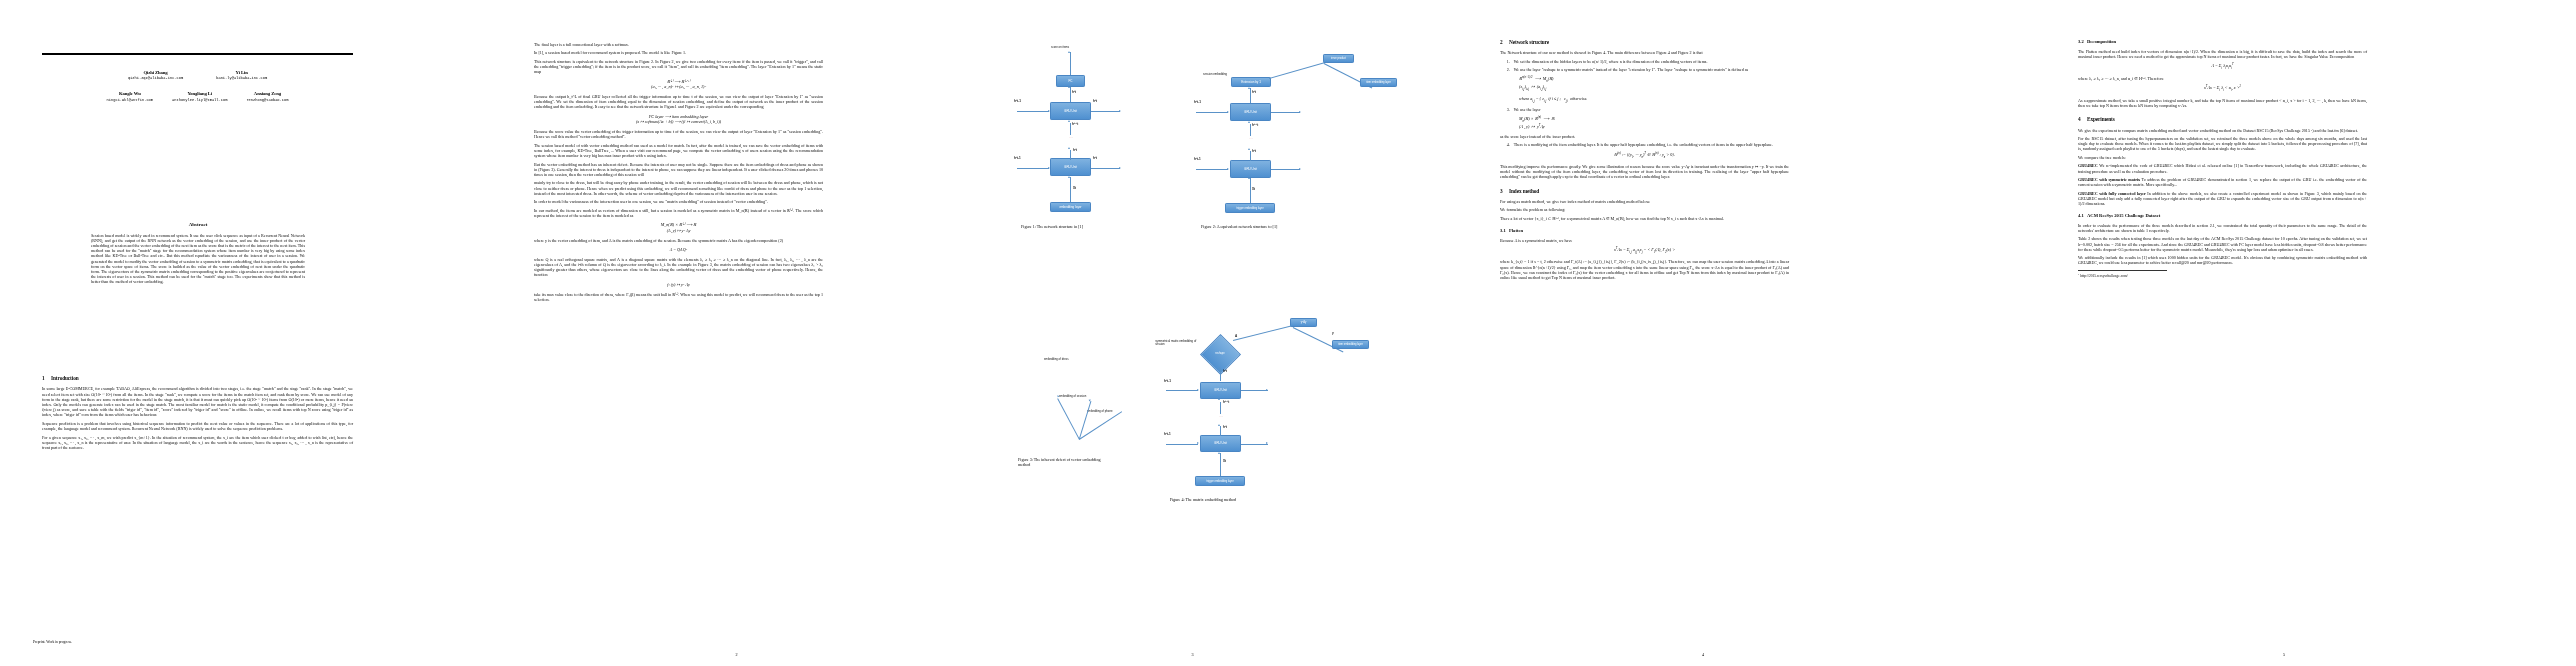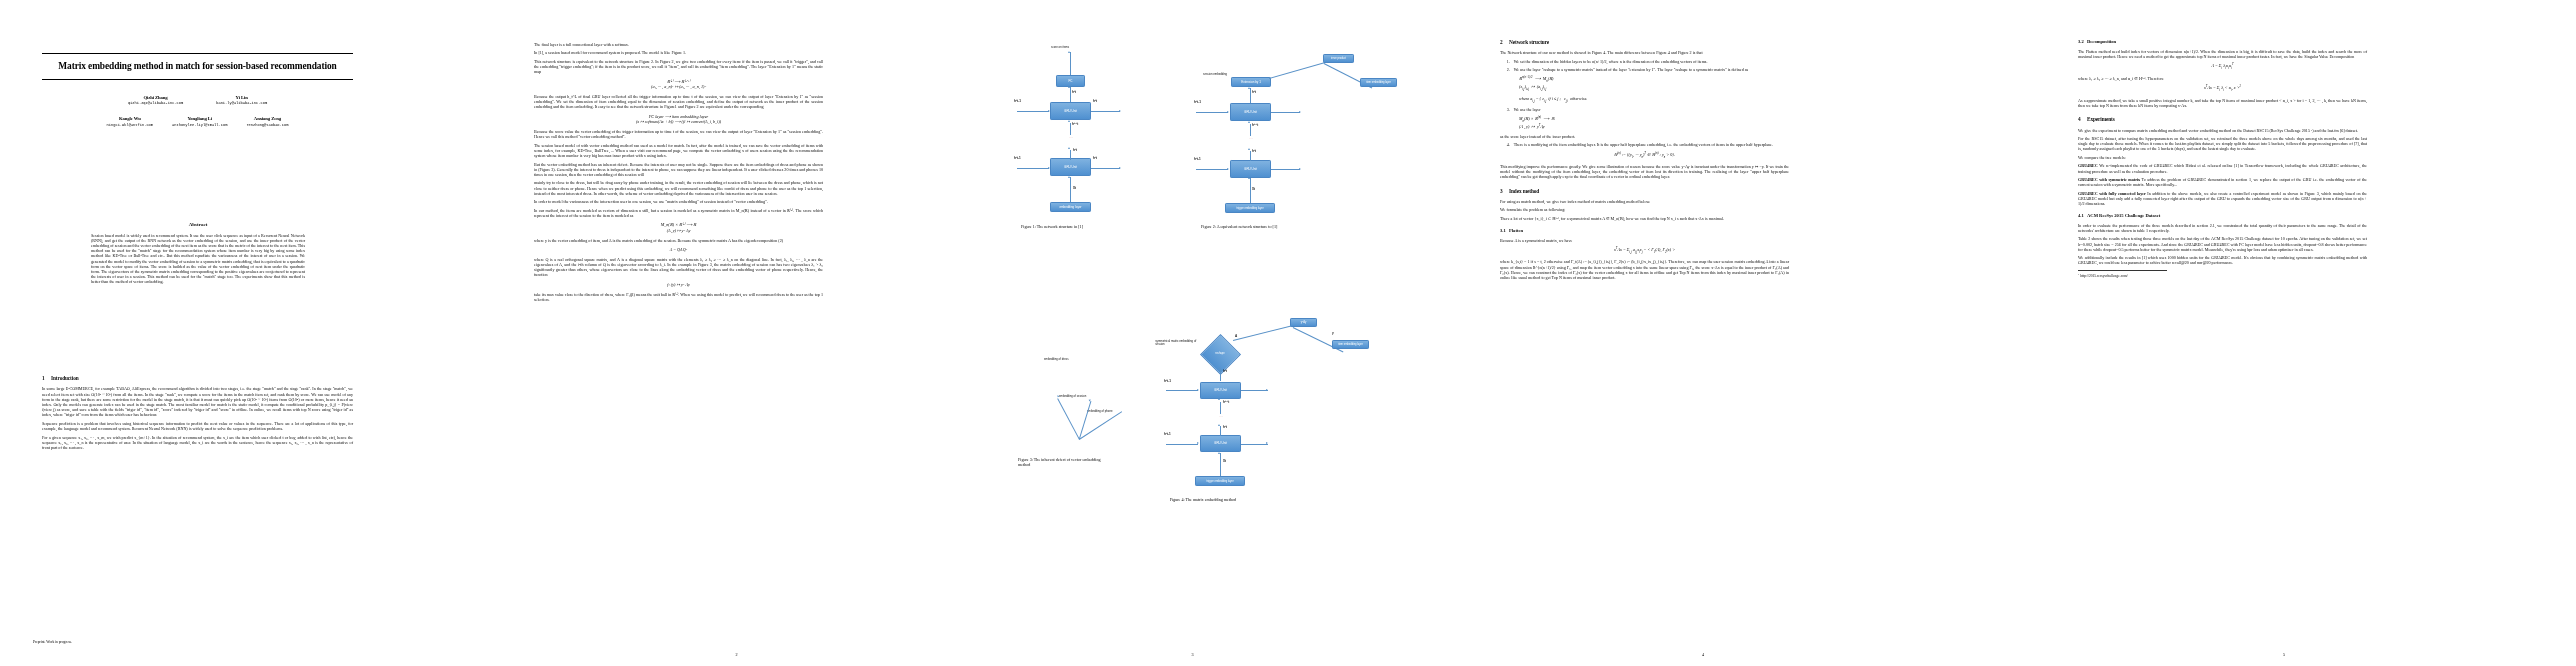--- a/index.html
+++ b/index.html
@@ -84,21 +84,20 @@
 </style>
 </head>
 <body>
 
 <div id="sheet">
 
   <div class="page pg1">
 
     <div style="position:absolute;left:42px;top:53px;width:311px;">
       <div class="rule-thick"></div>
-      <div class="title">Matrix embedding method in match for session-based recommendation</div>
       <div class="rule-thin"></div>
 
       <div class="authors">
         <div class="author">
           <div class="nm">Qizhi Zhang</div>
           <div class="em">qizhi.zqz@alibaba-inc.com</div>
         </div>
         <div class="author">
           <div class="nm">Yi Lin</div>
           <div class="em">bani.ly@alibaba-inc.com</div>

